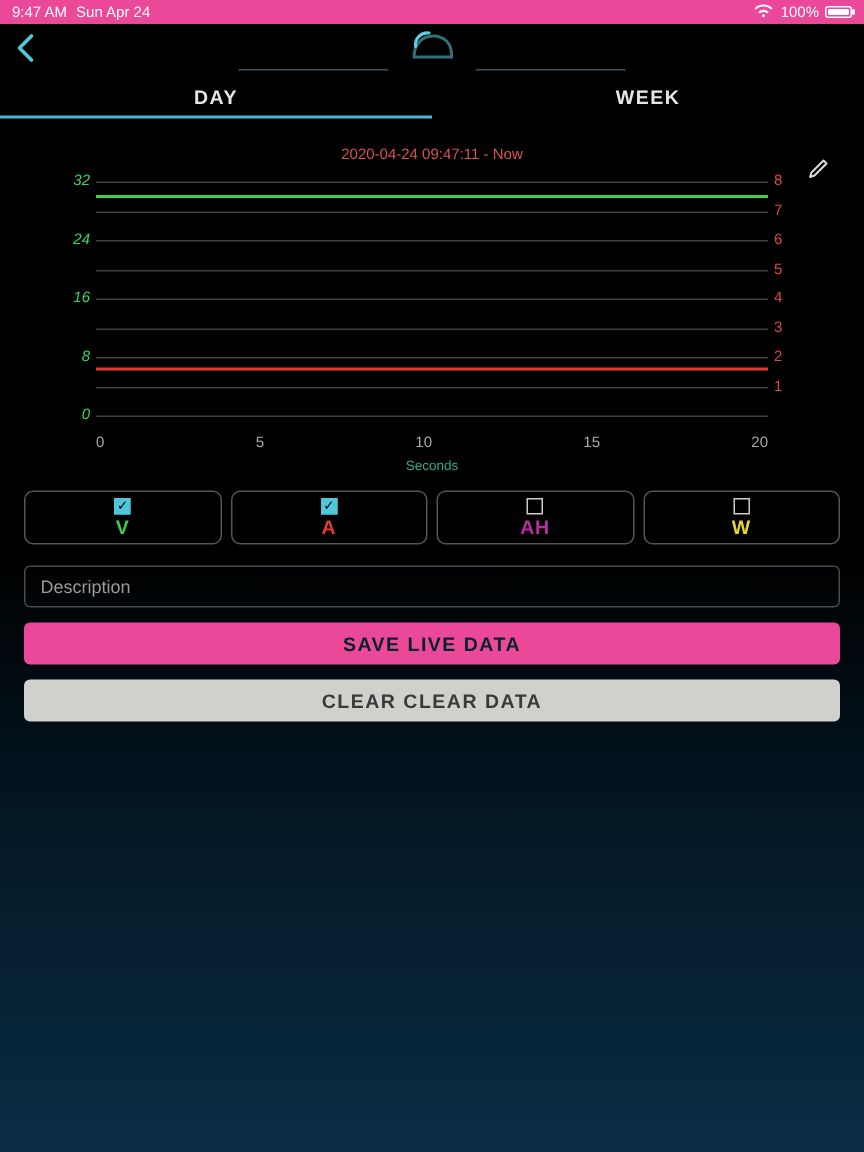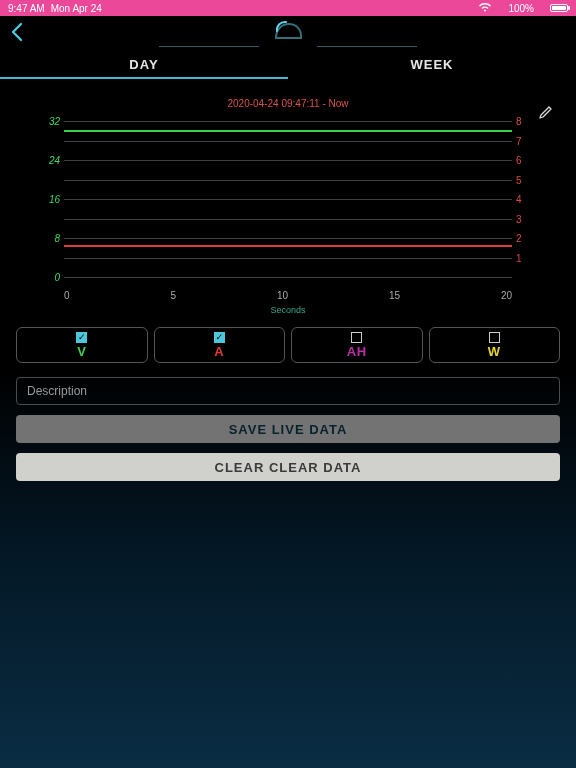--- a/index.html
+++ b/index.html
@@ -1,21 +1,21 @@
 <!DOCTYPE html>
 <html><head>
 <meta charset="utf-8">
 <style>
   * { box-sizing: border-box; margin: 0; padding: 0; }
   html, body { width: 576px; height: 768px; overflow: hidden; font-family: -apple-system, "Helvetica Neue", Arial, sans-serif; }
   body { background: linear-gradient(to bottom, #000 0%, #000 48%, #041826 72%, #0a2d44 100%); color: #fff; }
 
   .status-bar { height: 16px; display: flex; align-items: center; justify-content: space-between; padding: 0 8px; font-size: 10px; color: #fff; background: #ec4899; }
   .status-left { display: flex; gap: 6px; }
-  .status-right { display: flex; align-items: center; gap: 16px; }
+  .status-right { display: flex; align-items: center; gap: 4px; }
   .batt { width: 18px; height: 8px; border: 1px solid #fff; border-radius: 2px; position: relative; }
   .batt::after { content: ""; position: absolute; right: -3px; top: 1px; width: 2px; height: 4px; background: #fff; border-radius: 1px; }
   .batt-fill { position: absolute; left: 1px; top: 1px; bottom: 1px; right: 1px; background: #fff; border-radius: 1px; }
 
   .nav { position: relative; height: 36px; }
   .back { position: absolute; left: 10px; top: 6px; color: #4fc7db; font-size: 22px; line-height: 22px; }
   .logo { position: absolute; left: 50%; transform: translateX(-50%); top: 2px; display:flex; flex-direction:column; align-items:center; }
   .logo-icon { color: #2e616c; }
 
   .tabs { display: flex; height: 28px; }
@@ -47,30 +47,30 @@
   .leg-lab { font-size: 13px; font-weight: 800; letter-spacing: 0.5px; }
   .c-v { color: #39d24e; }
   .c-a { color: #e23c33; }
   .c-ah { color: #b92da5; }
   .c-w { color: #e4d532; }
 
   .desc { width: 100%; height: 28px; margin-top: 14px; background: transparent; border: 1px solid #4a4a4a; border-radius: 4px; color: #aaa; font-size: 12px; padding: 12px 10px; }
   .desc::placeholder { color: #9a9a9a; }
 
   .btn { width: 100%; height: 28px; margin-top: 10px; border-radius: 4px; border: none; font-family: inherit; font-size: 13px; font-weight: 700; letter-spacing: 1px; }
-  .btn-save { background: #737373; color: #08222c; }
+  .btn-save { background: #ec4899; color: #08222c; }
   .btn-clear { background: #d0d0cc; color: #3a3a3a; }
 </style>
 </head>
 <body>
 
 <div class="status-bar">
   <div class="status-left">
     <span>9:47 AM</span>
-    <span>Mon Apr 24</span>
+    <span>Sun Apr 24</span>
   </div>
   <div class="status-right">
     <span>
       <svg width="14" height="10" viewBox="0 0 14 10">
           <path d="M7 9.5a1 1 0 100-2 1 1 0 000 2zM3.5 6a5 5 0 017 0l-1 1a3.6 3.6 0 00-5 0zM1 3.5a8.5 8.5 0 0112 0l-1 1a7 7 0 00-10 0z" fill="#fff"></path>
         </svg>
     </span>
     <span>100%</span>
     <span class="batt">
         <span class="batt-fill"></span>

